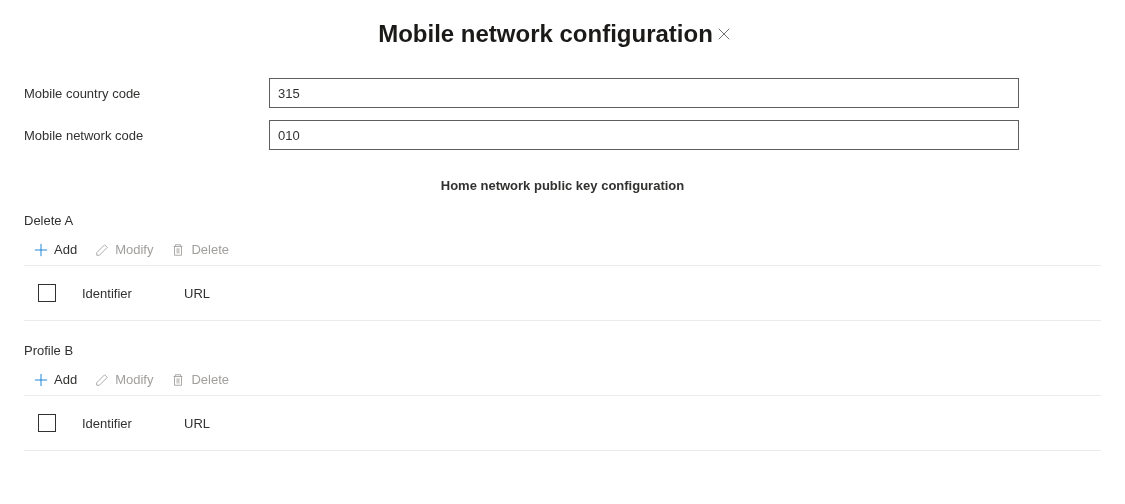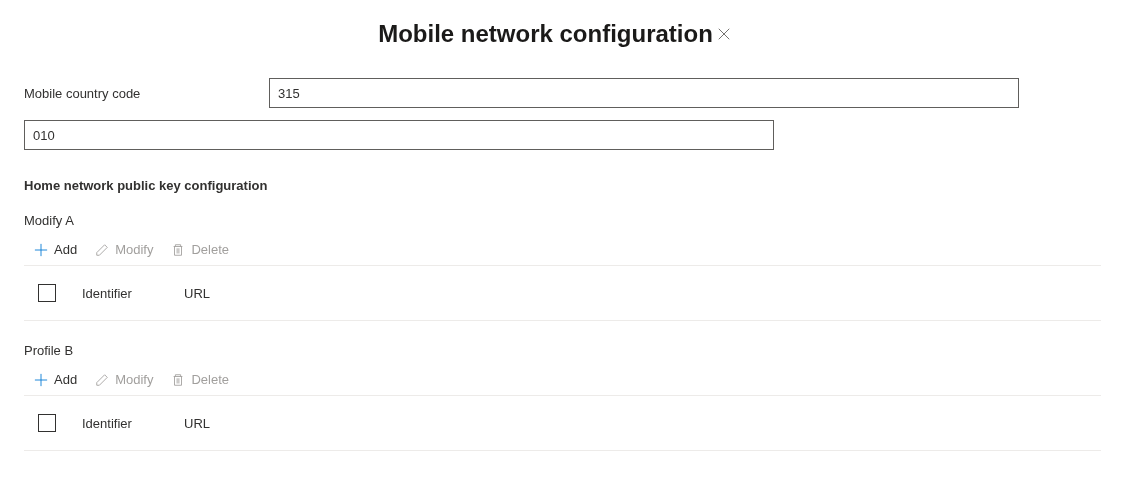--- a/index.html
+++ b/index.html
@@ -57,20 +57,21 @@
       color: #323130;
       outline: none;
     }
 
     .section-title {
       font-size: 13px;
       font-weight: 600;
       color: #323130;
       margin-top: 28px;
       margin-bottom: 20px;
+      text-align: center;
     }
     .profile-label {
       font-size: 13px;
       color: #323130;
       margin-bottom: 14px;
     }
     .toolbar {
       display: flex;
       align-items: center;
       gap: 18px;
@@ -147,27 +148,28 @@
     </span>
   </div>
 </div>
 
 <div class="form-row">
   <label class="form-label">Mobile country code</label>
   <input type="text" class="form-input" value="315" style="">
 </div>
 
 <div class="form-row">
+  <label class="form-label">Mobile network code</label>
   <input type="text" class="form-input" value="010" style="">
 </div>
 
 <div class="section-title">Home network public key configuration</div>
 
 <div class="profile-block">
-  <div class="profile-label">Modify A</div>
+  <div class="profile-label">Delete A</div>
   <div class="toolbar">
     <button class="toolbar-btn enabled">
       <span class="tb-icon">
         <svg viewBox="0 0 16 16" fill="none" stroke="currentColor" stroke-width="1">
           <line x1="8" y1="1" x2="8" y2="15"></line>
           <line x1="1" y1="8" x2="15" y2="8"></line>
         </svg>
       </span>
       <span>Add</span>
     </button>

